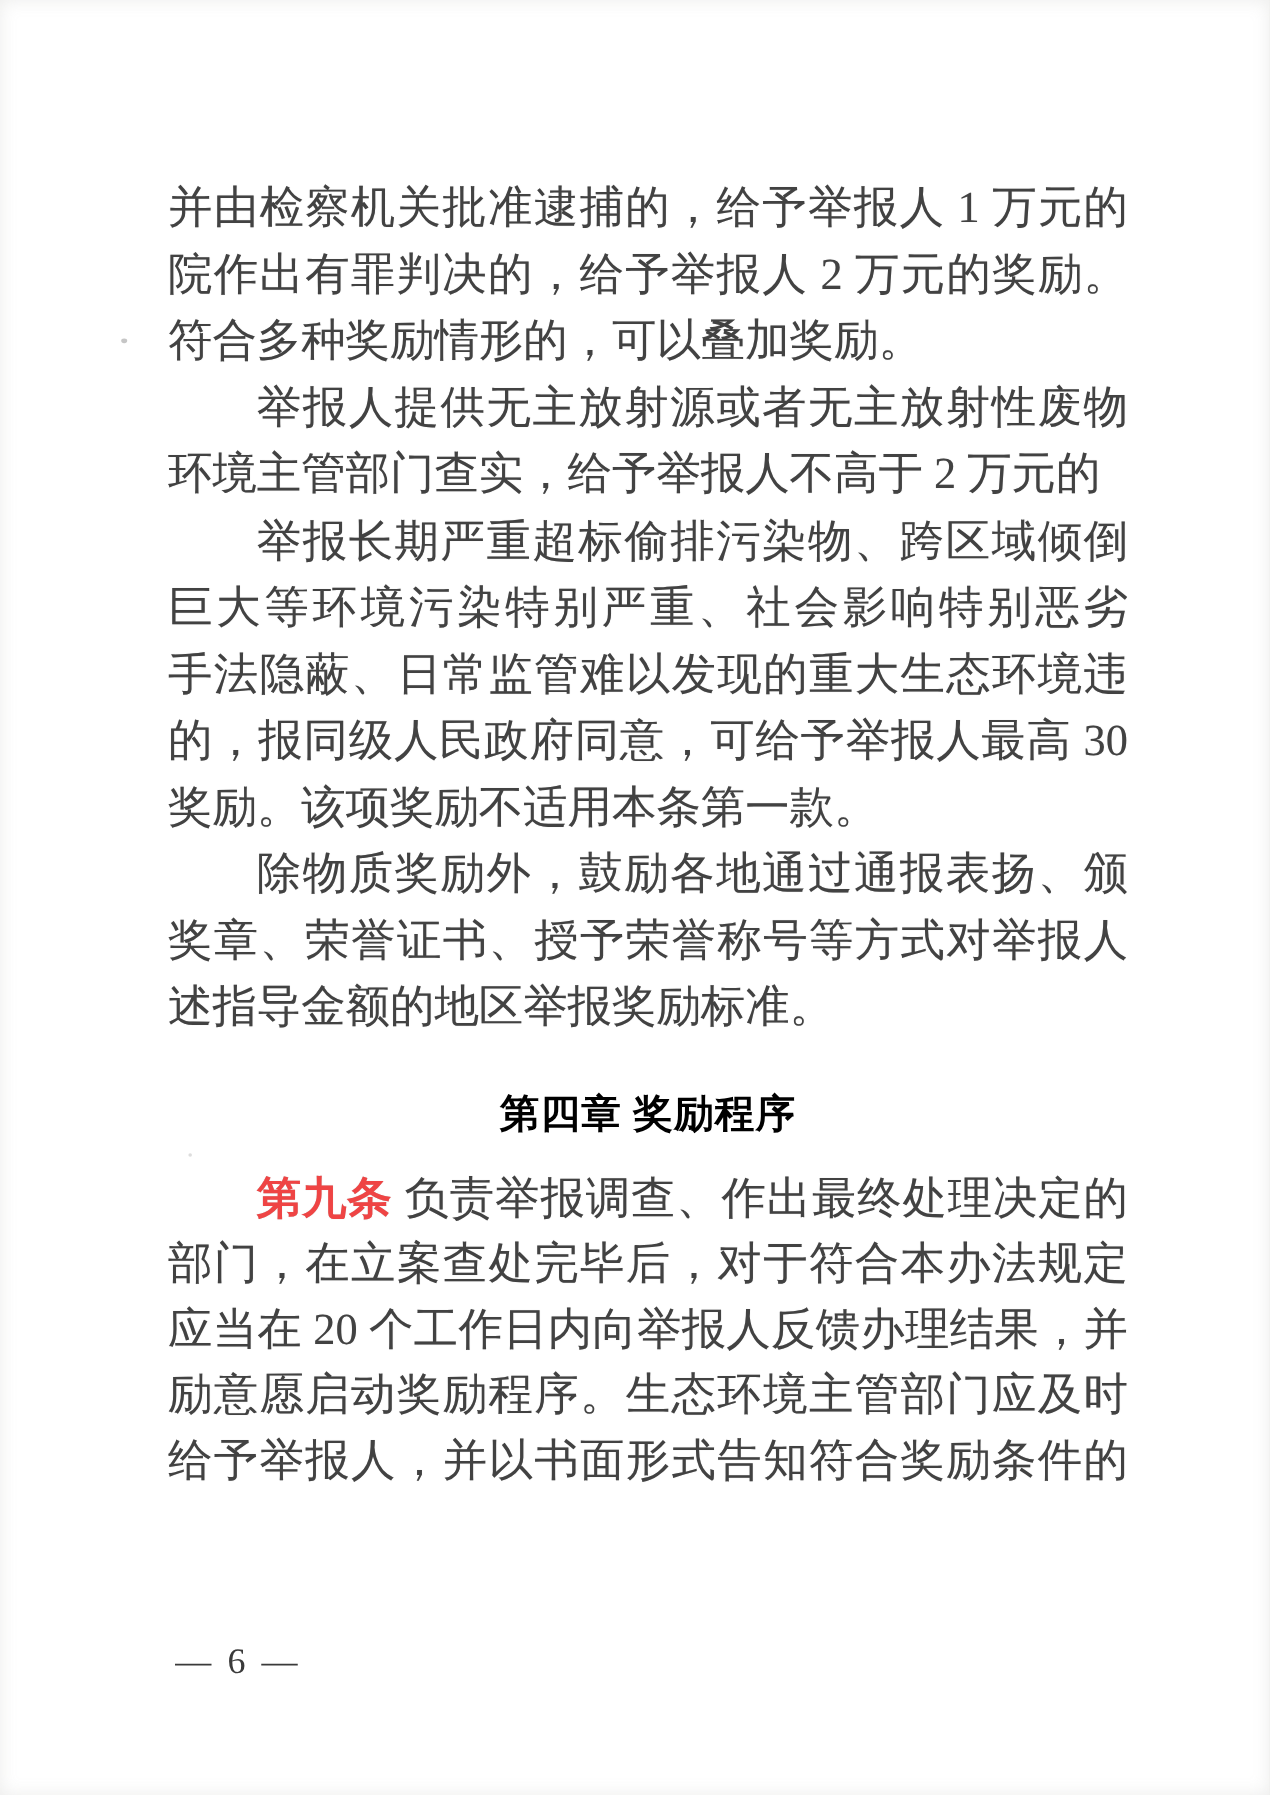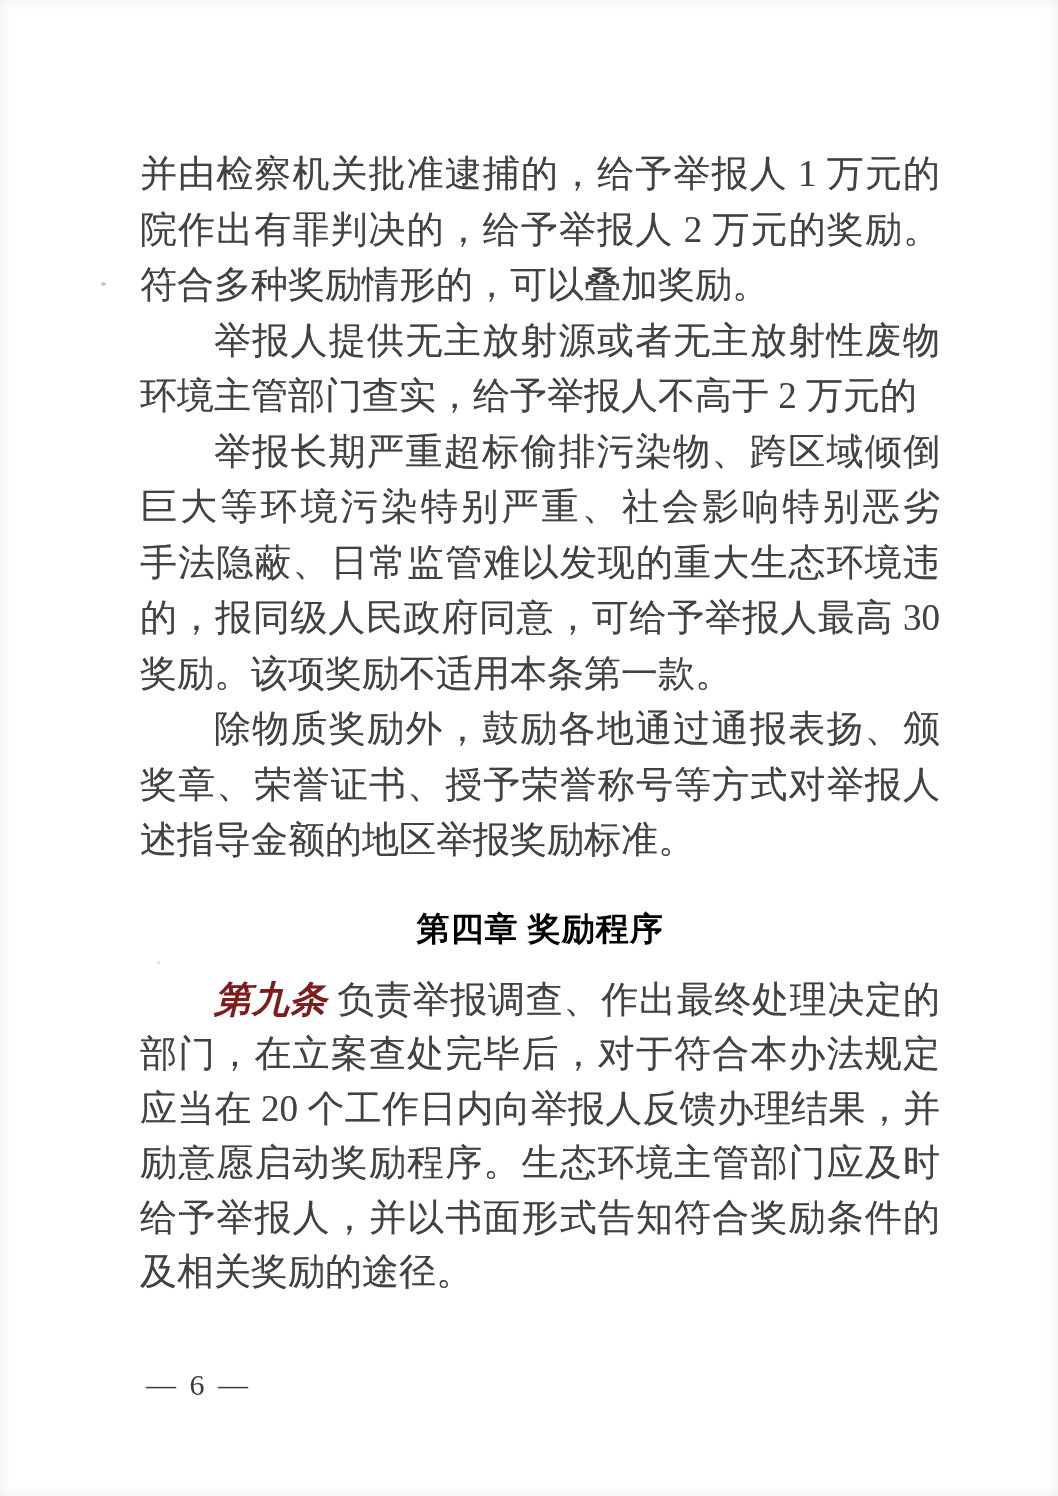--- a/index.html
+++ b/index.html
@@ -38,22 +38,21 @@
   }
   .line.indent {
     text-indent: 2em;
   }
   .line.tight {
     line-height: 54.6px;
     height: 54.6px;
   }
   .line b {
     font-weight: bold;
-    color: #7f1d1d;
-    font-style: italic;
+    color: #ef4444;
   }
   .heading {
     font-size: 33px;
     font-weight: bold;
     text-align: center;
     height: 44px;
     line-height: 44px;
     margin-top: 39px;
     margin-bottom: 22px;
     color: #000000;
@@ -93,18 +92,17 @@
       <div class="line">奖励。该项奖励不适用本条第一款。</div>
       <div class="line fill indent">除物质奖励外，鼓励各地通过通报表扬、颁发奖旗、奖状、</div>
       <div class="line fill">奖章、荣誉证书、授予荣誉称号等方式对举报人进行精神奖励。</div>
       <div class="line">述指导金额的地区举报奖励标准。</div>
       <div class="heading">第四章 奖励程序</div>
       <div class="line fill indent tight"><b>第九条</b> 负责举报调查、作出最终处理决定的生态环境主管</div>
       <div class="line fill tight">部门，在立案查处完毕后，对于符合本办法规定奖励条件的，</div>
       <div class="line fill tight">应当在 20 个工作日内向举报人反馈办理结果，并根据举报人奖</div>
       <div class="line fill tight">励意愿启动奖励程序。生态环境主管部门应及时对奖励标准等</div>
       <div class="line fill tight">给予举报人，并以书面形式告知符合奖励条件的举报人申领奖金</div>
-      <div class="line tight">及相关奖励的途径。</div>
     </div>
   <div class="page-number">— 6 —</div>
   <div class="speck speck-1"></div>
   <div class="speck speck-2"></div>
 </div>
 
 </body></html>

